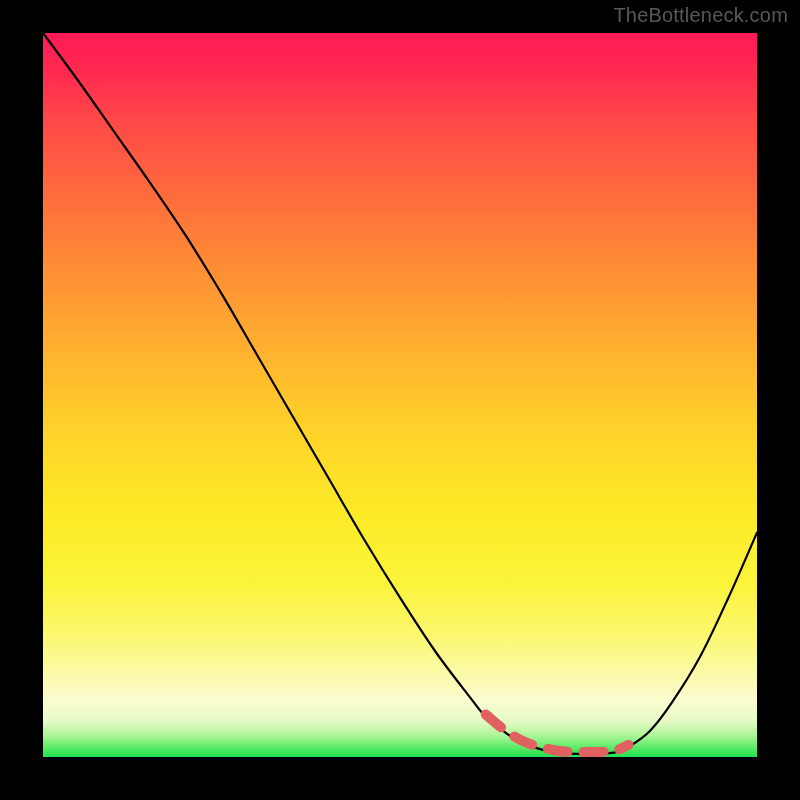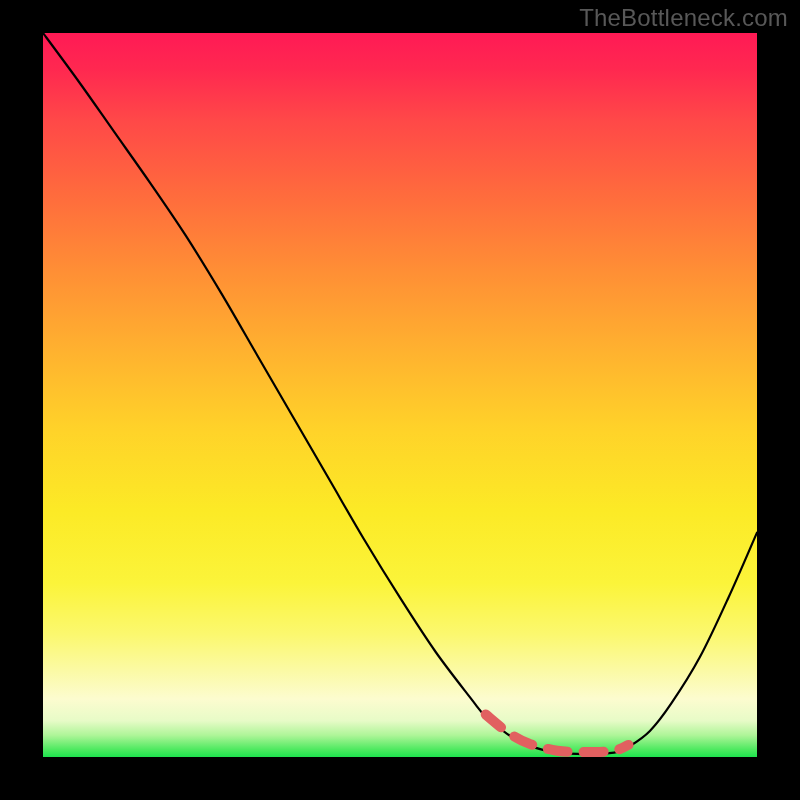--- a/index.html
+++ b/index.html
@@ -16,21 +16,21 @@
     left: 0;
     top: 0;
     width: 800px;
     height: 800px;
     background: #000;
   }
   .watermark {
     position: absolute;
     top: 4px;
     right: 12px;
-    font-size: 24px;
+    font-size: 20px;
     font-weight: 500;
     color: #585858;
     letter-spacing: 0.2px;
     z-index: 50;
     user-select: none;
   }
   .plot-area {
     position: absolute;
     left: 43px;
     top: 33px;

